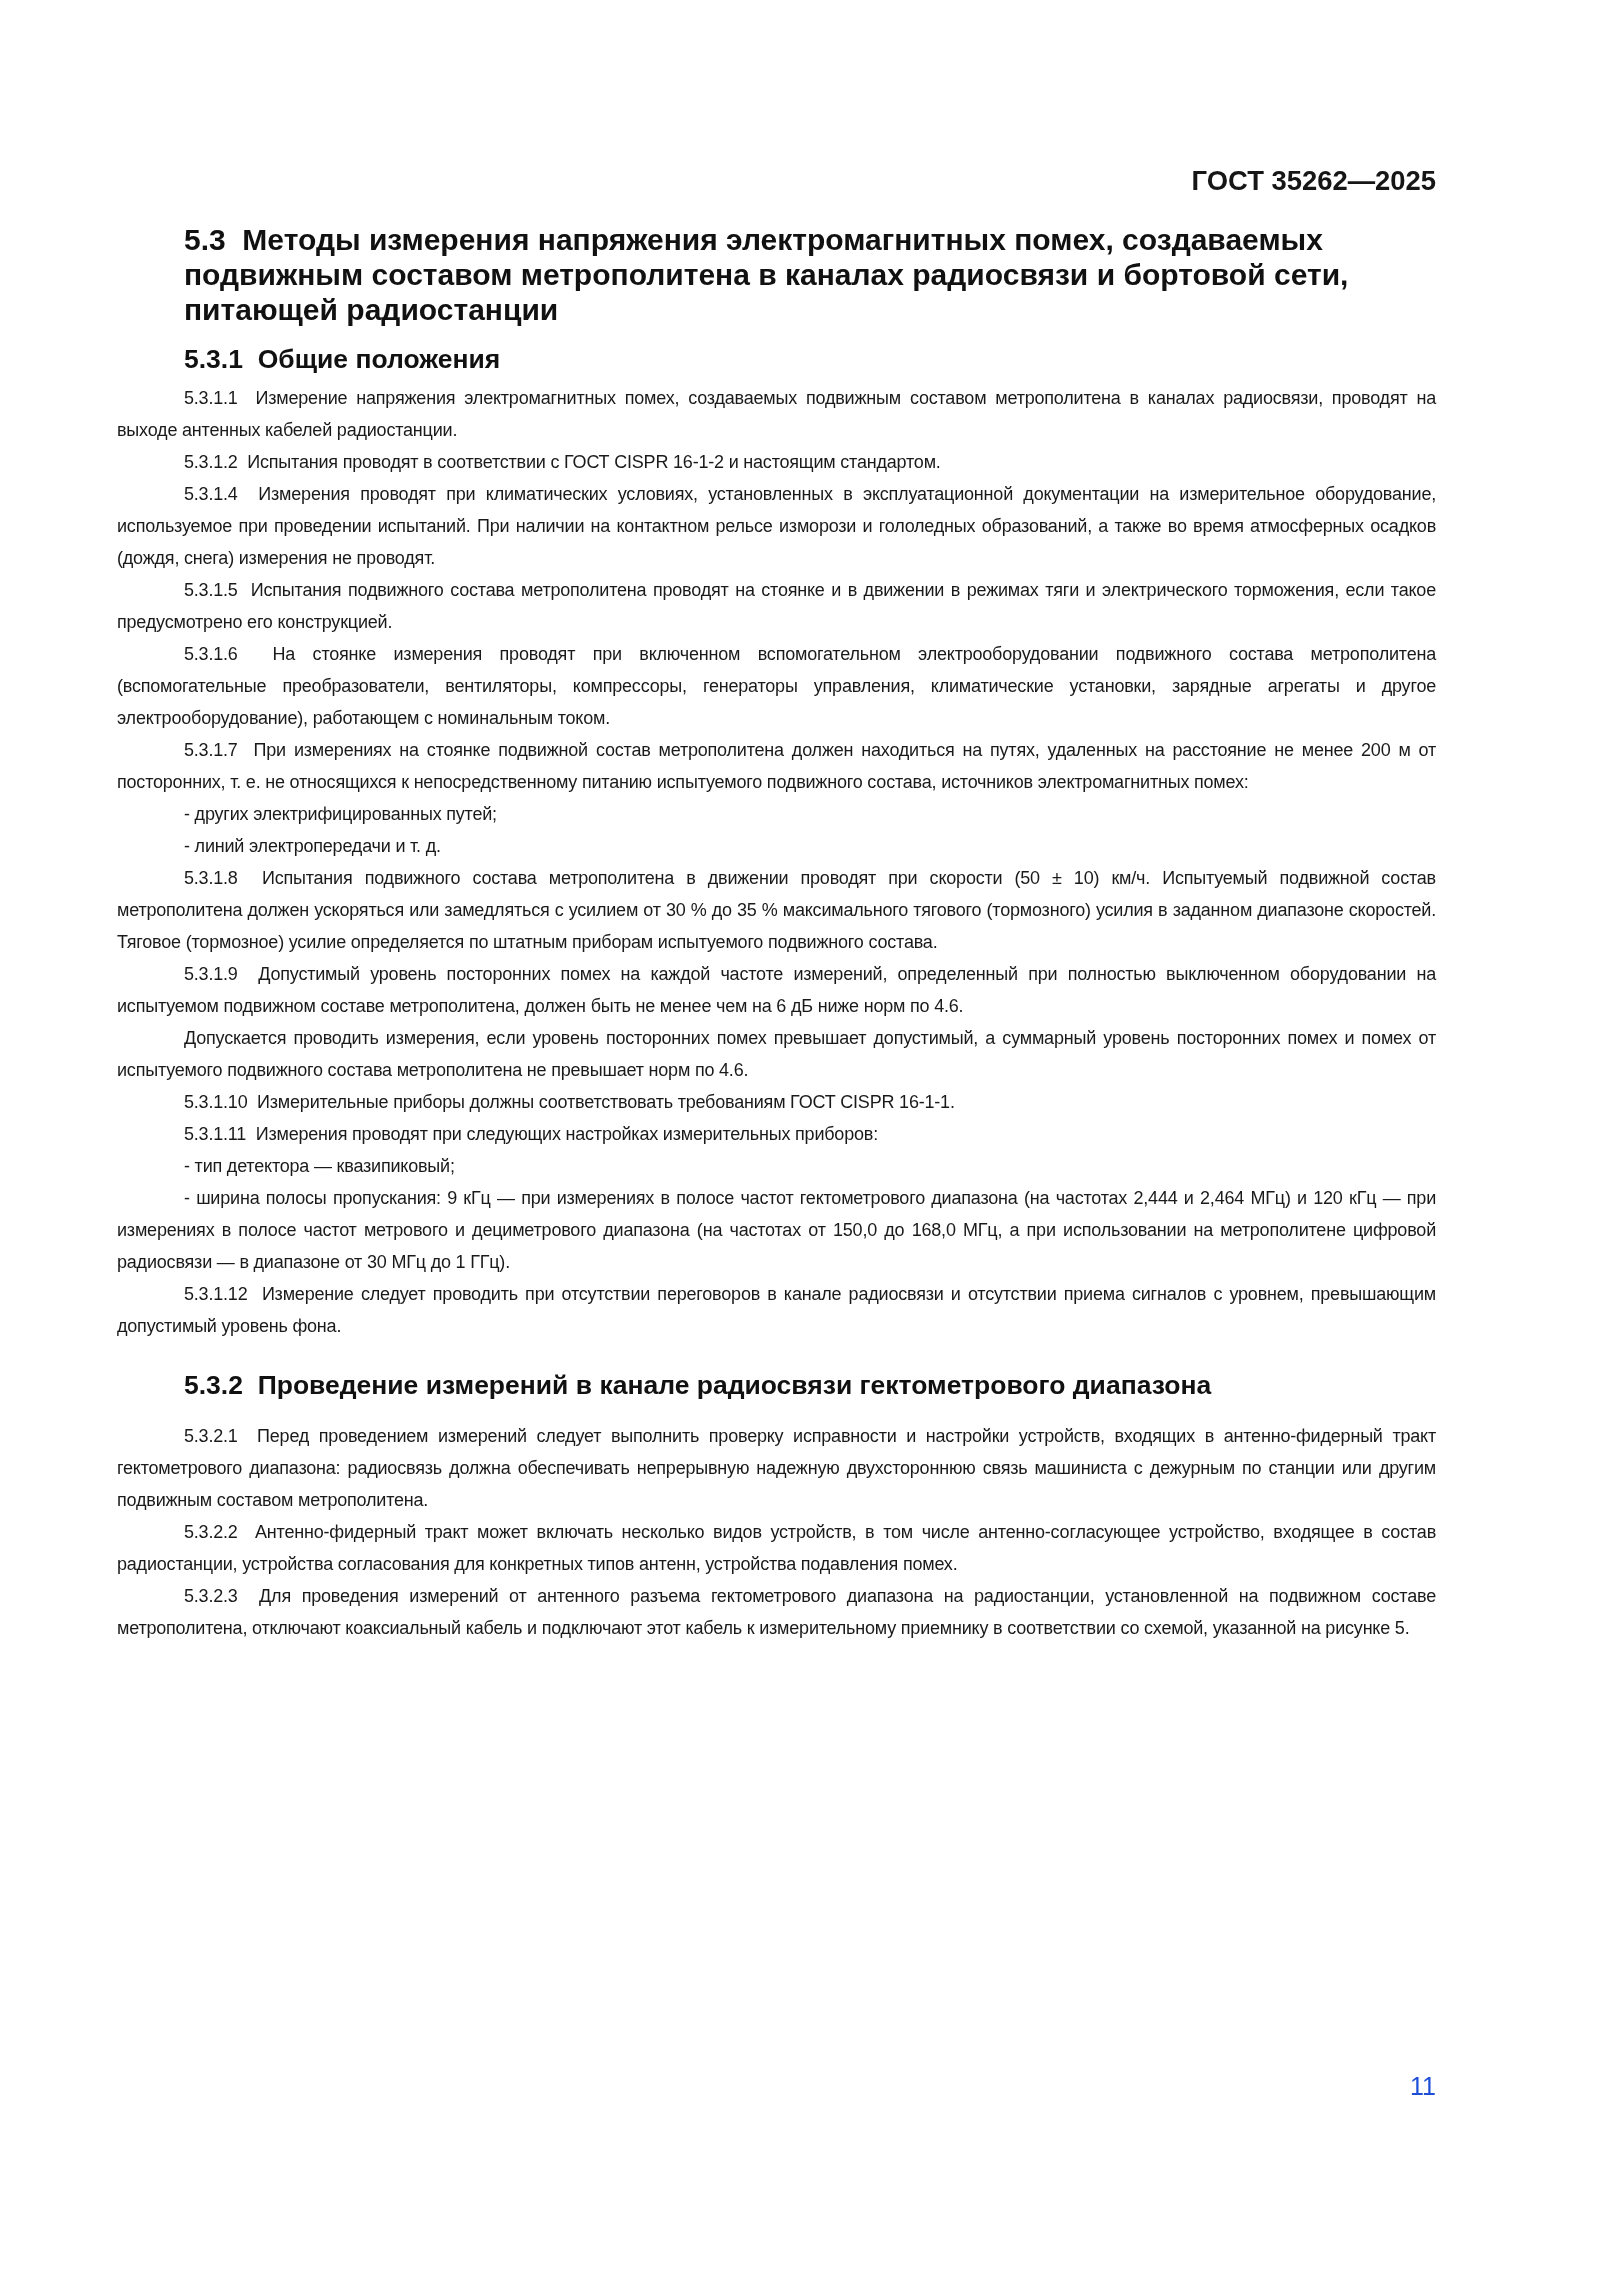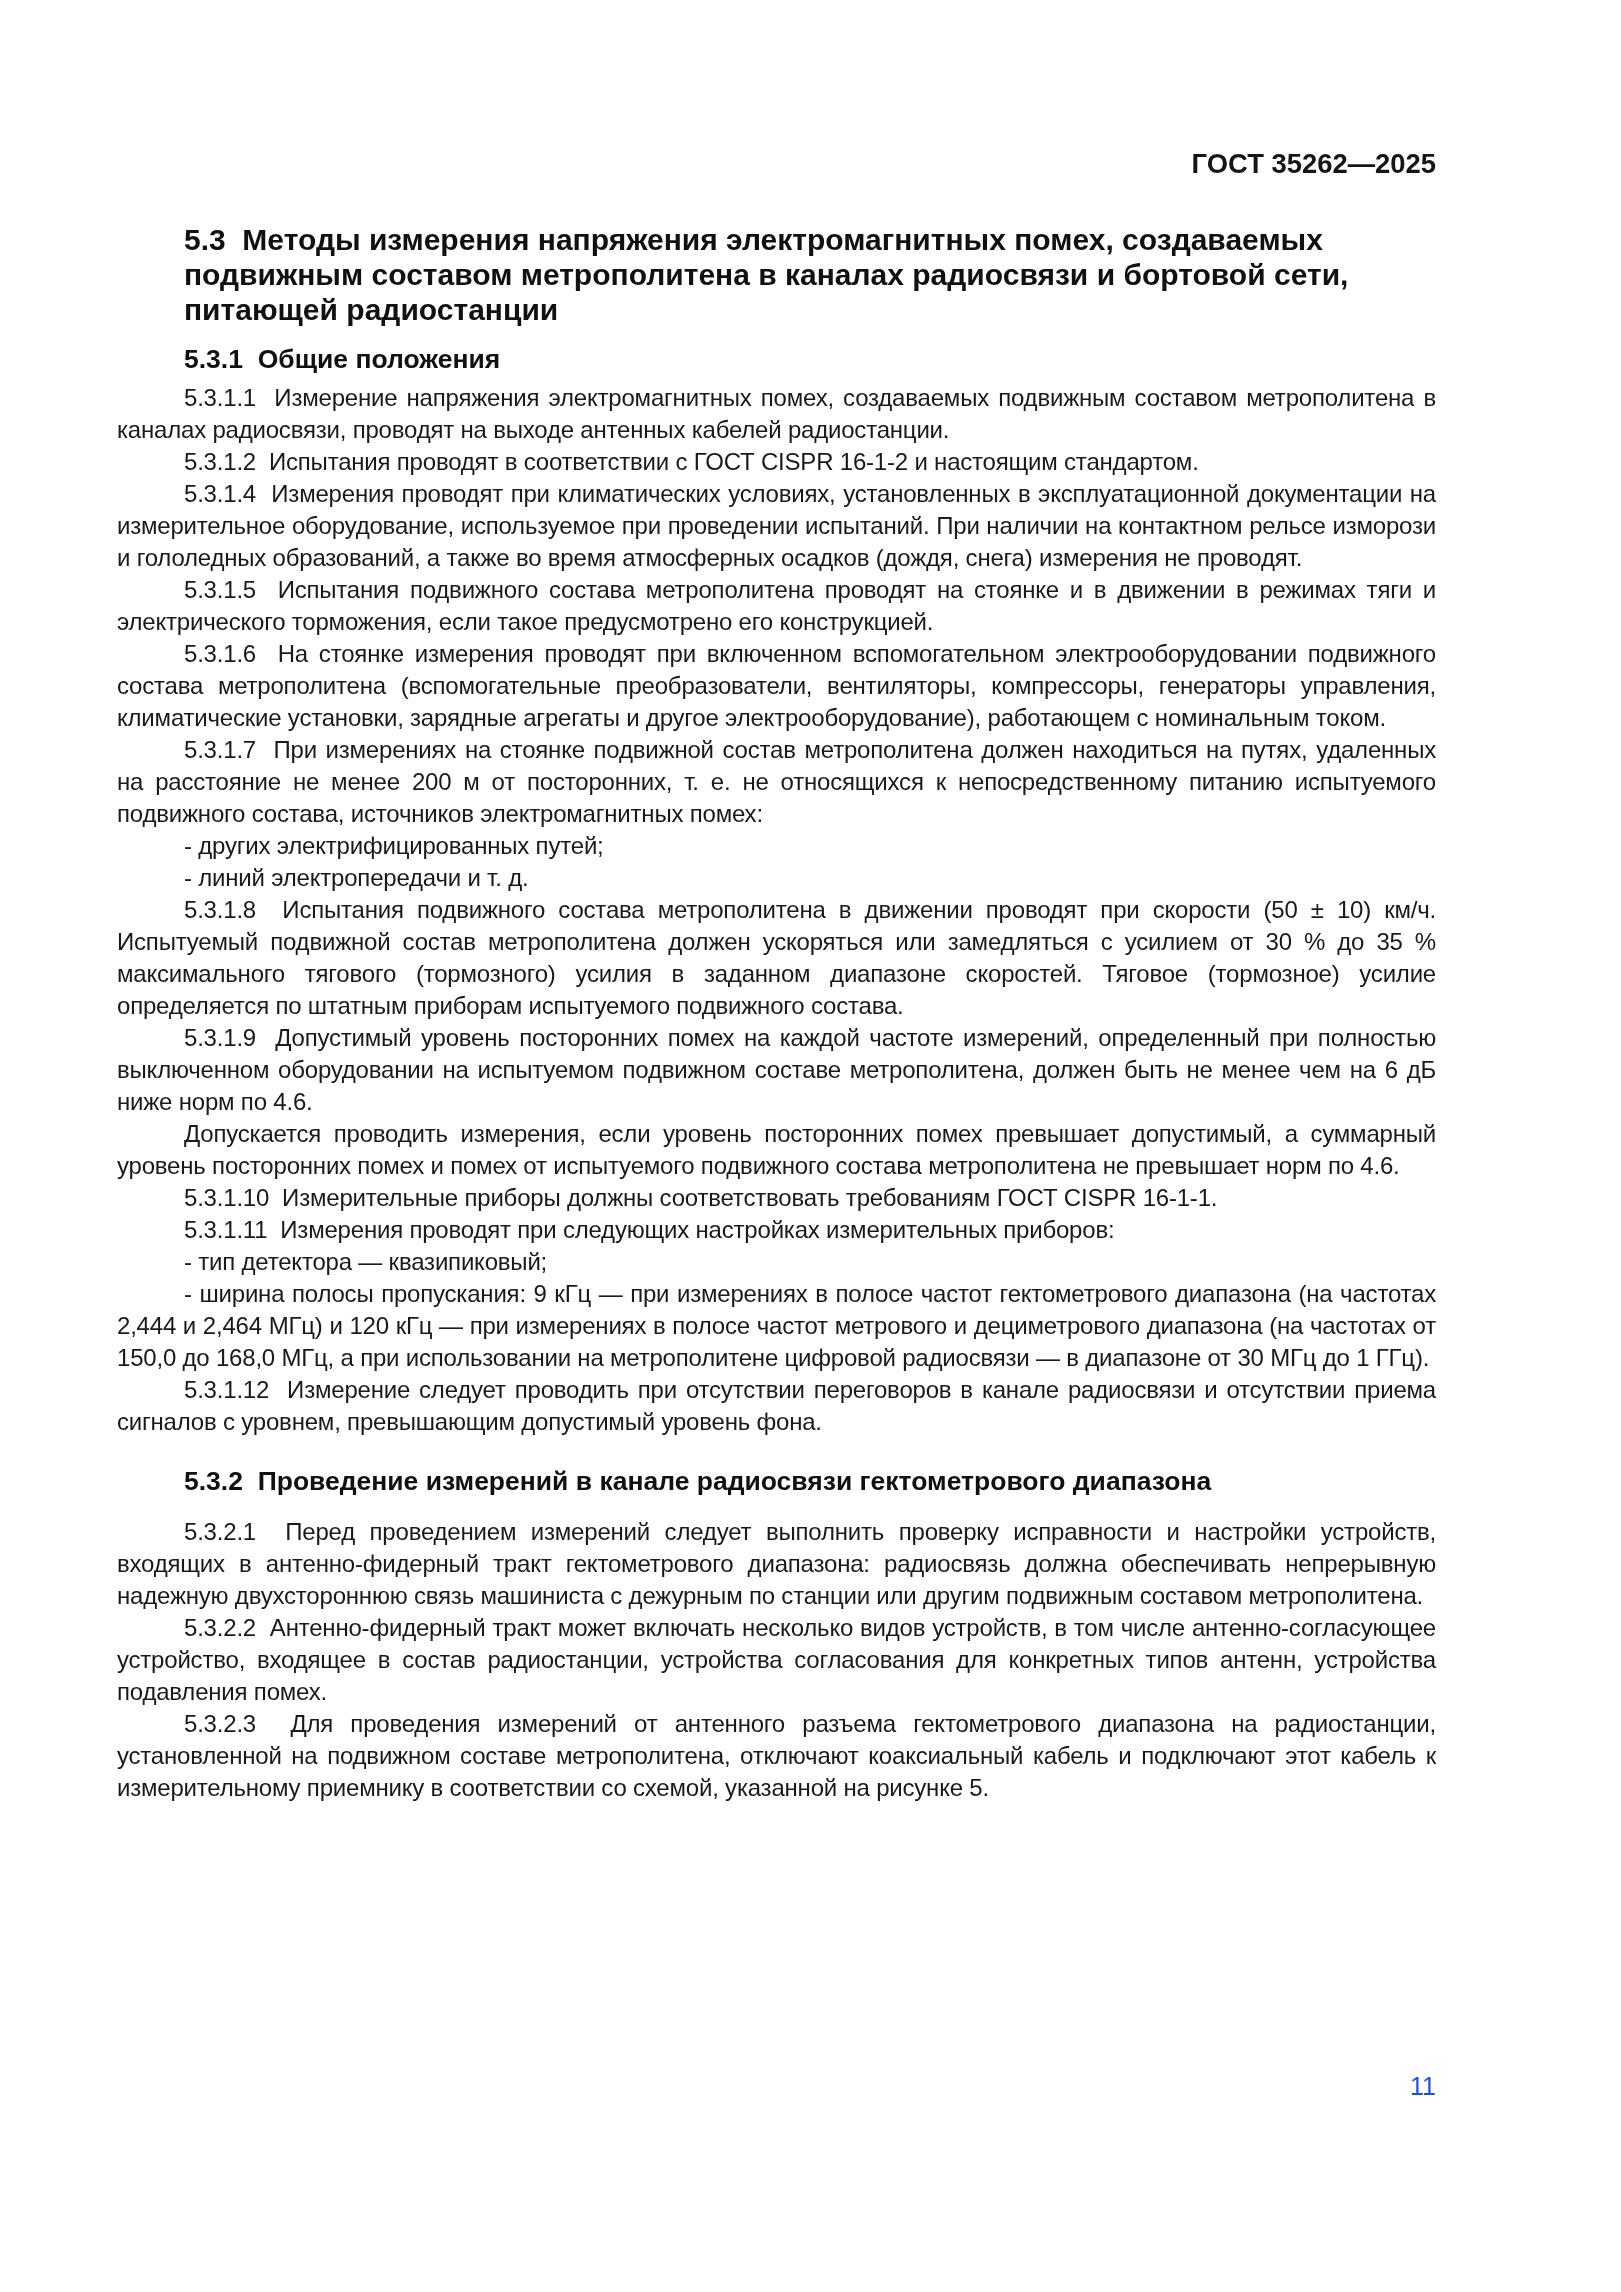--- a/index.html
+++ b/index.html
@@ -12,21 +12,21 @@
     width: 1621px;
     height: 2293px;
     margin: 0 auto;
     background: #ffffff;
     font-family: "Liberation Sans", "DejaVu Sans", sans-serif;
     color: #1a1a1a;
     overflow: hidden;
   }
   .runhead {
     position: absolute;
-    top: 147px;
+    top: 164px;
     left: 117px;
     width: 1319px;
     text-align: right;
     font-size: 27.4px;
     font-weight: bold;
     line-height: 33px;
     color: #161616;
   }
   .content {
     position: absolute;
@@ -46,21 +46,21 @@
     font-size: 26.5px;
     font-weight: bold;
     line-height: 33px;
     color: #111111;
   }
   .sub-heading.spaced {
     margin: 27.4px 0 17.6px 67px;
   }
   .para {
     margin: 0;
-    font-size: 24px;
+    font-size: 18px;
     line-height: 32px;
     text-indent: 67px;
     text-align: justify;
     letter-spacing: -0.2px;
     color: #1a1a1a;
   }
   .pagenum {
     position: absolute;
     top: 2070px;
     right: 185px;

